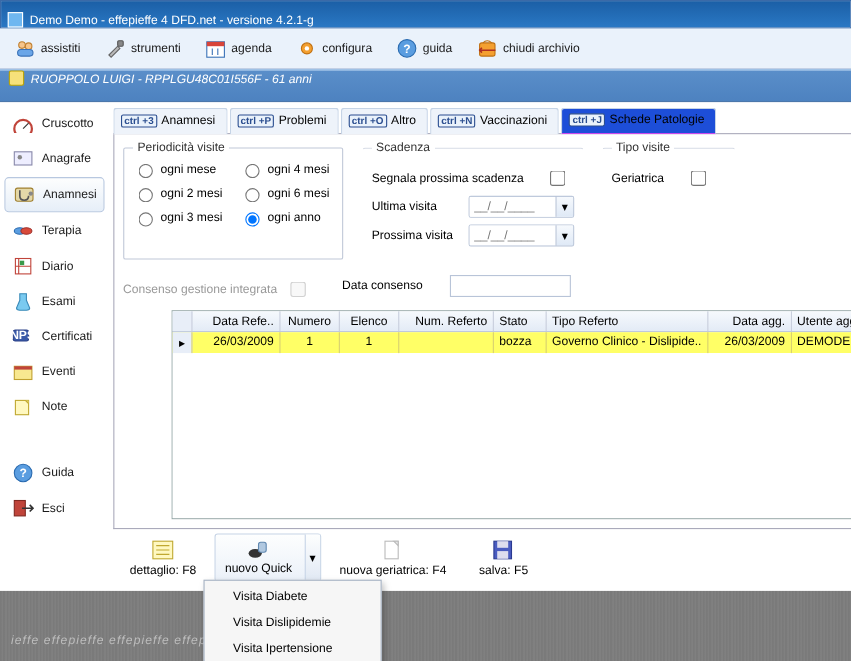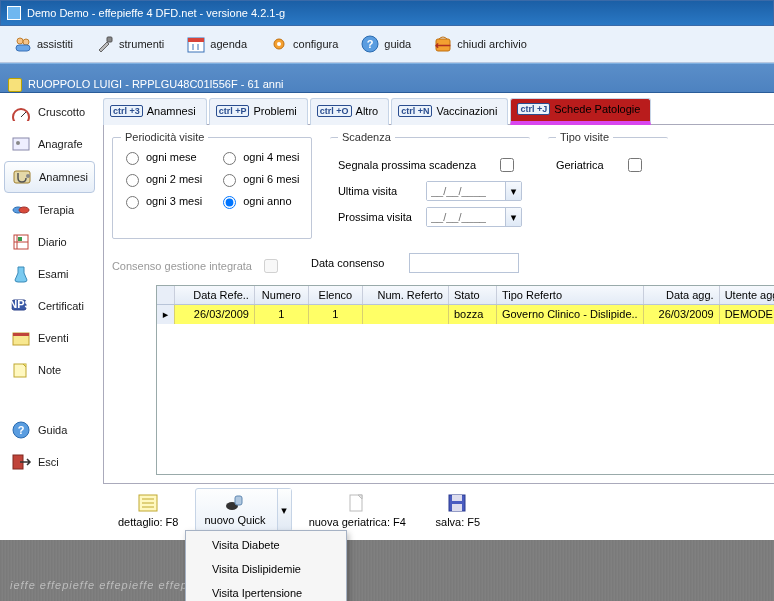--- a/index.html
+++ b/index.html
@@ -1,32 +1,32 @@
 <!DOCTYPE html>
 <html><head>
 <meta charset="utf-8">
 <style>
   * { box-sizing: border-box; font-family: Tahoma, Arial, sans-serif; font-size: 11px; }
   body { margin: 0; padding: 0; background: #fff; width: 774px; }
-  .titlebar { background: linear-gradient(to bottom, #1b5fa6, #2a78c4); color: #fff; height: 26px; display: flex; align-items: center; padding: 0 6px; border: 1px solid #3a6aa8; }
+  .titlebar { background: linear-gradient(to bottom, #1b5fa6, #2a78c4); color: #fff; height: 26px; display: flex; align-items: flex-end; padding: 0 6px; border: 1px solid #3a6aa8; }
   .titlebar .win-icon { width: 14px; height: 14px; background: #6fb7f0; border: 1px solid #fff; margin-right: 6px; }
   .toolbar { display: flex; align-items: center; gap: 8px; padding: 4px 6px; background: #eaf2fb; border-bottom: 1px solid #b8c8e0; }
   .tbtn { display: flex; align-items: center; gap: 4px; padding: 3px 6px; border: 1px solid transparent; border-radius: 3px; cursor: pointer; color: #1a1a1a; }
   .tbtn .ico { width: 20px; height: 20px; display: flex; align-items: center; justify-content: center; border-radius: 3px; }
-  .patientbar { background: linear-gradient(to bottom, #5a8ec9, #4d82c0); color: #fff; height: 24px; display: flex; align-items: flex-start; padding: 14px 8px; border-top: 1px solid #7fb0e0; border-bottom: 1px solid #2a5c99; }
+  .patientbar { background: linear-gradient(to bottom, #5a8ec9, #4d82c0); color: #fff; height: 24px; display: flex; align-items: flex-end; padding: 14px 8px; font-style: italic; border-top: 1px solid #7fb0e0; border-bottom: 1px solid #2a5c99; }
   .patientbar .pico { width: 14px; height: 14px; background: #f7e17a; border: 1px solid #bba200; margin-right: 6px; border-radius: 2px; }
   .body { display: flex; }
   .sidebar { width: 120px; background: #fff; padding: 4px; border-right: 0; }
   .sitem { display: flex; align-items: center; gap: 6px; padding: 5px 6px; margin-bottom: 2px; color: #1a1a1a; cursor: pointer; border-radius: 4px; }
   .sitem.active { border: 1px solid #b8c8e0; background: linear-gradient(to bottom, #fdfefe, #e6eef8); }
   .sico { width: 22px; height: 20px; display: flex; align-items: center; justify-content: center; }
   .main { flex: 1; background: #fff; padding: 4px 4px 0 4px; }
   .tabs { display: flex; border-bottom: 1px solid #aab; text-align: center; }
   .tab { display: flex; align-items: center; gap: 4px; padding: 4px 10px 6px 6px; background: #eef3fa; border: 1px solid #c6d4e6; border-bottom: none; margin-right: 2px; border-radius: 3px 3px 0 0; cursor: pointer; position: relative; top: 1px; }
-  .tab.active { background: #b91c1c; border-bottom: 4px solid #d946ef; }
+  .tab.active { background: #1d4ed8; border-bottom: 1px solid #d946ef; }
   .key { font-size: 9px; line-height: 8px; color: #2a4d8f; font-weight: bold; border: 1px solid #2a4d8f; border-radius: 2px; padding: 1px 2px; background: #eaf2fb; }
   .panel { border: 1px solid #aab; border-top: none; padding: 6px 8px 8px 8px; }
   fieldset { border: 1px solid #c0c8d8; border-radius: 2px; padding: 6px 8px; margin: 0; }
   legend { padding: 0 4px; color: #333; }
   .row { display: flex; gap: 18px; margin-bottom: 8px; }
   .col { display: flex; flex-direction: column; gap: 6px; }
   .rad { display: flex; align-items: center; gap: 4px; }
   .frow { display: flex; align-items: center; gap: 8px; margin: 6px 0; }
   .frow label { width: 110px; }
   .dateinput { display: flex; align-items: center; border: 1px solid #b8c4d8; border-radius: 2px; height: 20px; background: #fff; }

